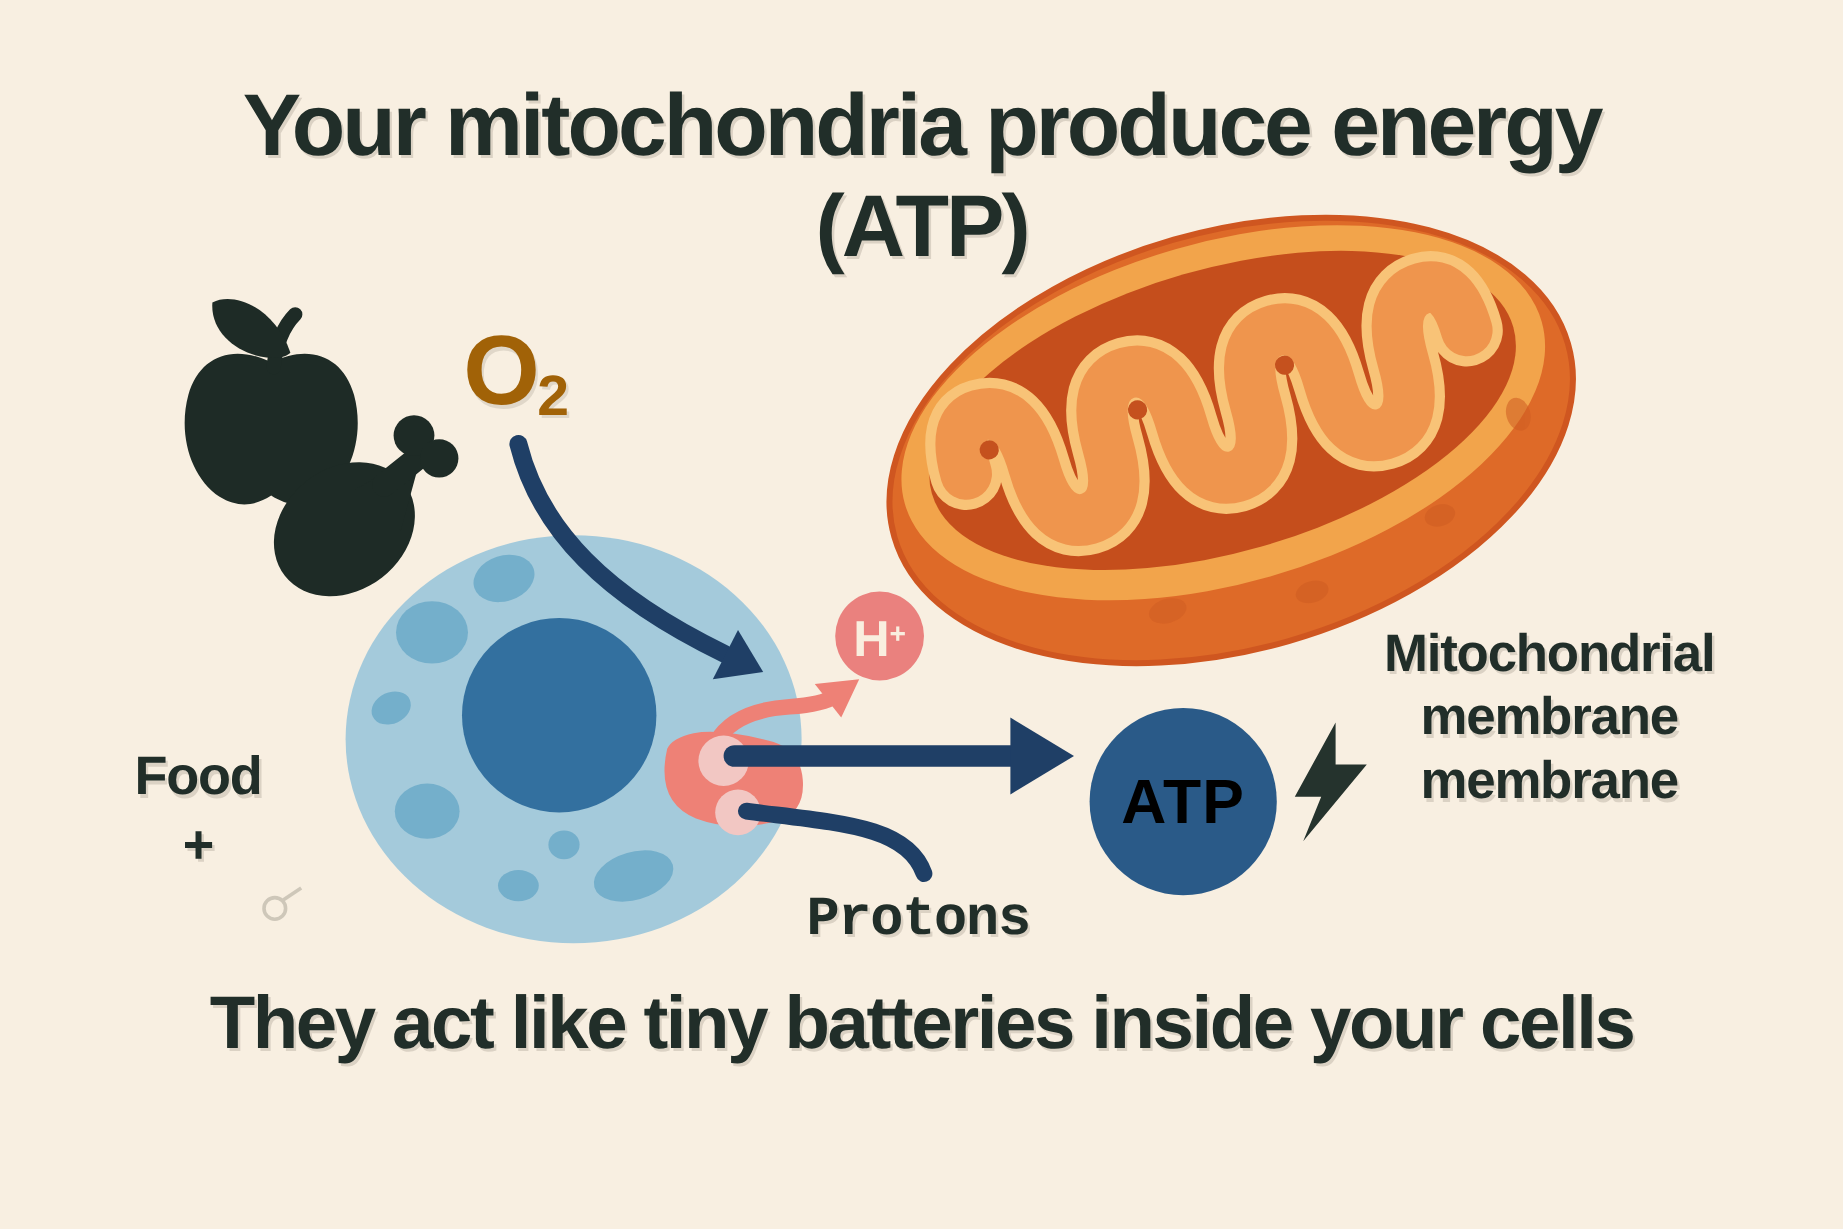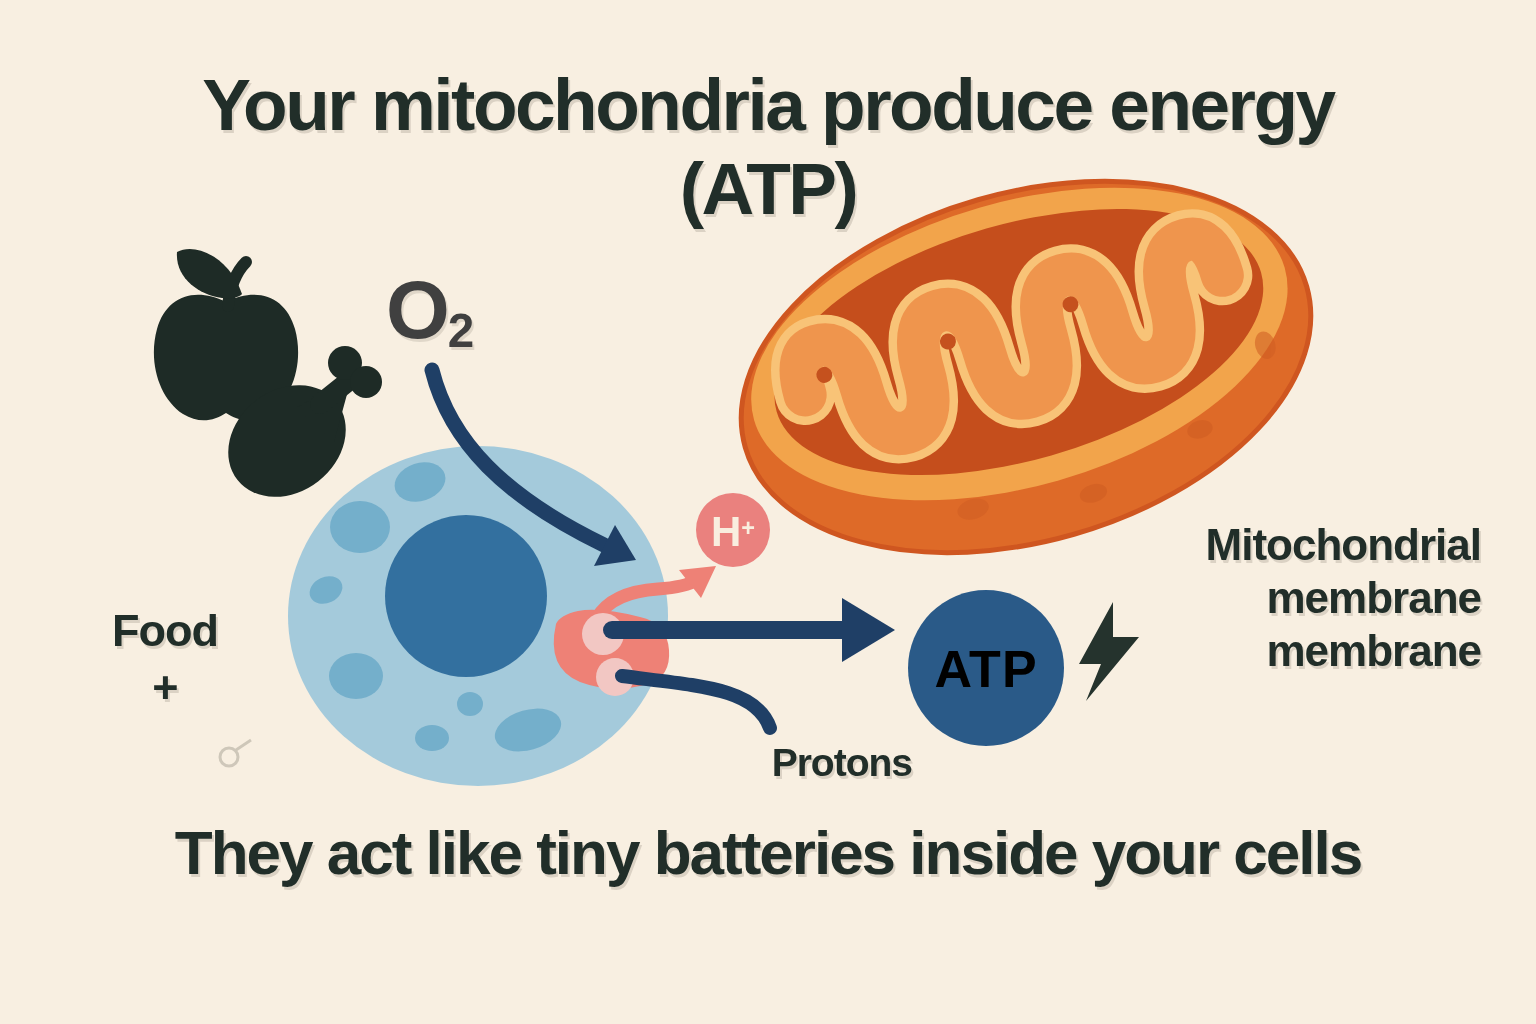--- a/index.html
+++ b/index.html
@@ -13,31 +13,31 @@
   .txt{
     position:absolute;font-weight:700;color:#212e29;line-height:1.08;
     text-shadow:2px 3px 0 rgba(90,80,65,0.18);
     white-space:nowrap;
   }
   .center-block{left:0;width:1536px;text-align:center;}
   .title-1{top:66px;font-size:73px;letter-spacing:-2.5px;}
   .title-2{top:150px;font-size:73px;letter-spacing:-2.5px;}
   .caption{top:820px;font-size:62px;letter-spacing:-2px;}
   .o2{
-    left:386px;top:266px;font-size:82px;color:#404040;letter-spacing:-2px;
+    left:386px;top:266px;font-size:82px;color:#a16207;letter-spacing:-2px;
     text-shadow:2px 3px 0 rgba(90,80,65,0.15);
   }
   .o2 .sub{font-size:0.58em;vertical-align:-0.18em;}
   .food{
-    left:40px;top:602px;width:250px;text-align:center;
+    left:40px;top:618px;width:250px;text-align:center;
     font-size:45px;line-height:57px;letter-spacing:-1px;
   }
-  .protons{left:672px;top:742px;width:240px;text-align:right;font-size:39px;letter-spacing:-1px;}
+  .protons{left:672px;top:742px;width:240px;text-align:left;font-size:46px;letter-spacing:-1px;font-family:Liberation Mono, monospace;}
   .membrane{
-    left:1101px;top:518px;width:380px;text-align:right;
+    left:1101px;top:518px;width:380px;text-align:center;
     font-size:44px;line-height:53px;letter-spacing:-1px;
   }
   .badge-text{
     position:absolute;transform:translate(-50%,-50%);
     font-weight:700;text-shadow:none;white-space:nowrap;
   }
   .hplus{left:733px;top:532px;font-size:42px;color:#f9eedf;}
   .hplus .sup{font-size:0.56em;vertical-align:0.45em;}
   .atp{left:986px;top:669px;font-size:52px;color:#000000;letter-spacing:1px;}
 </style>

